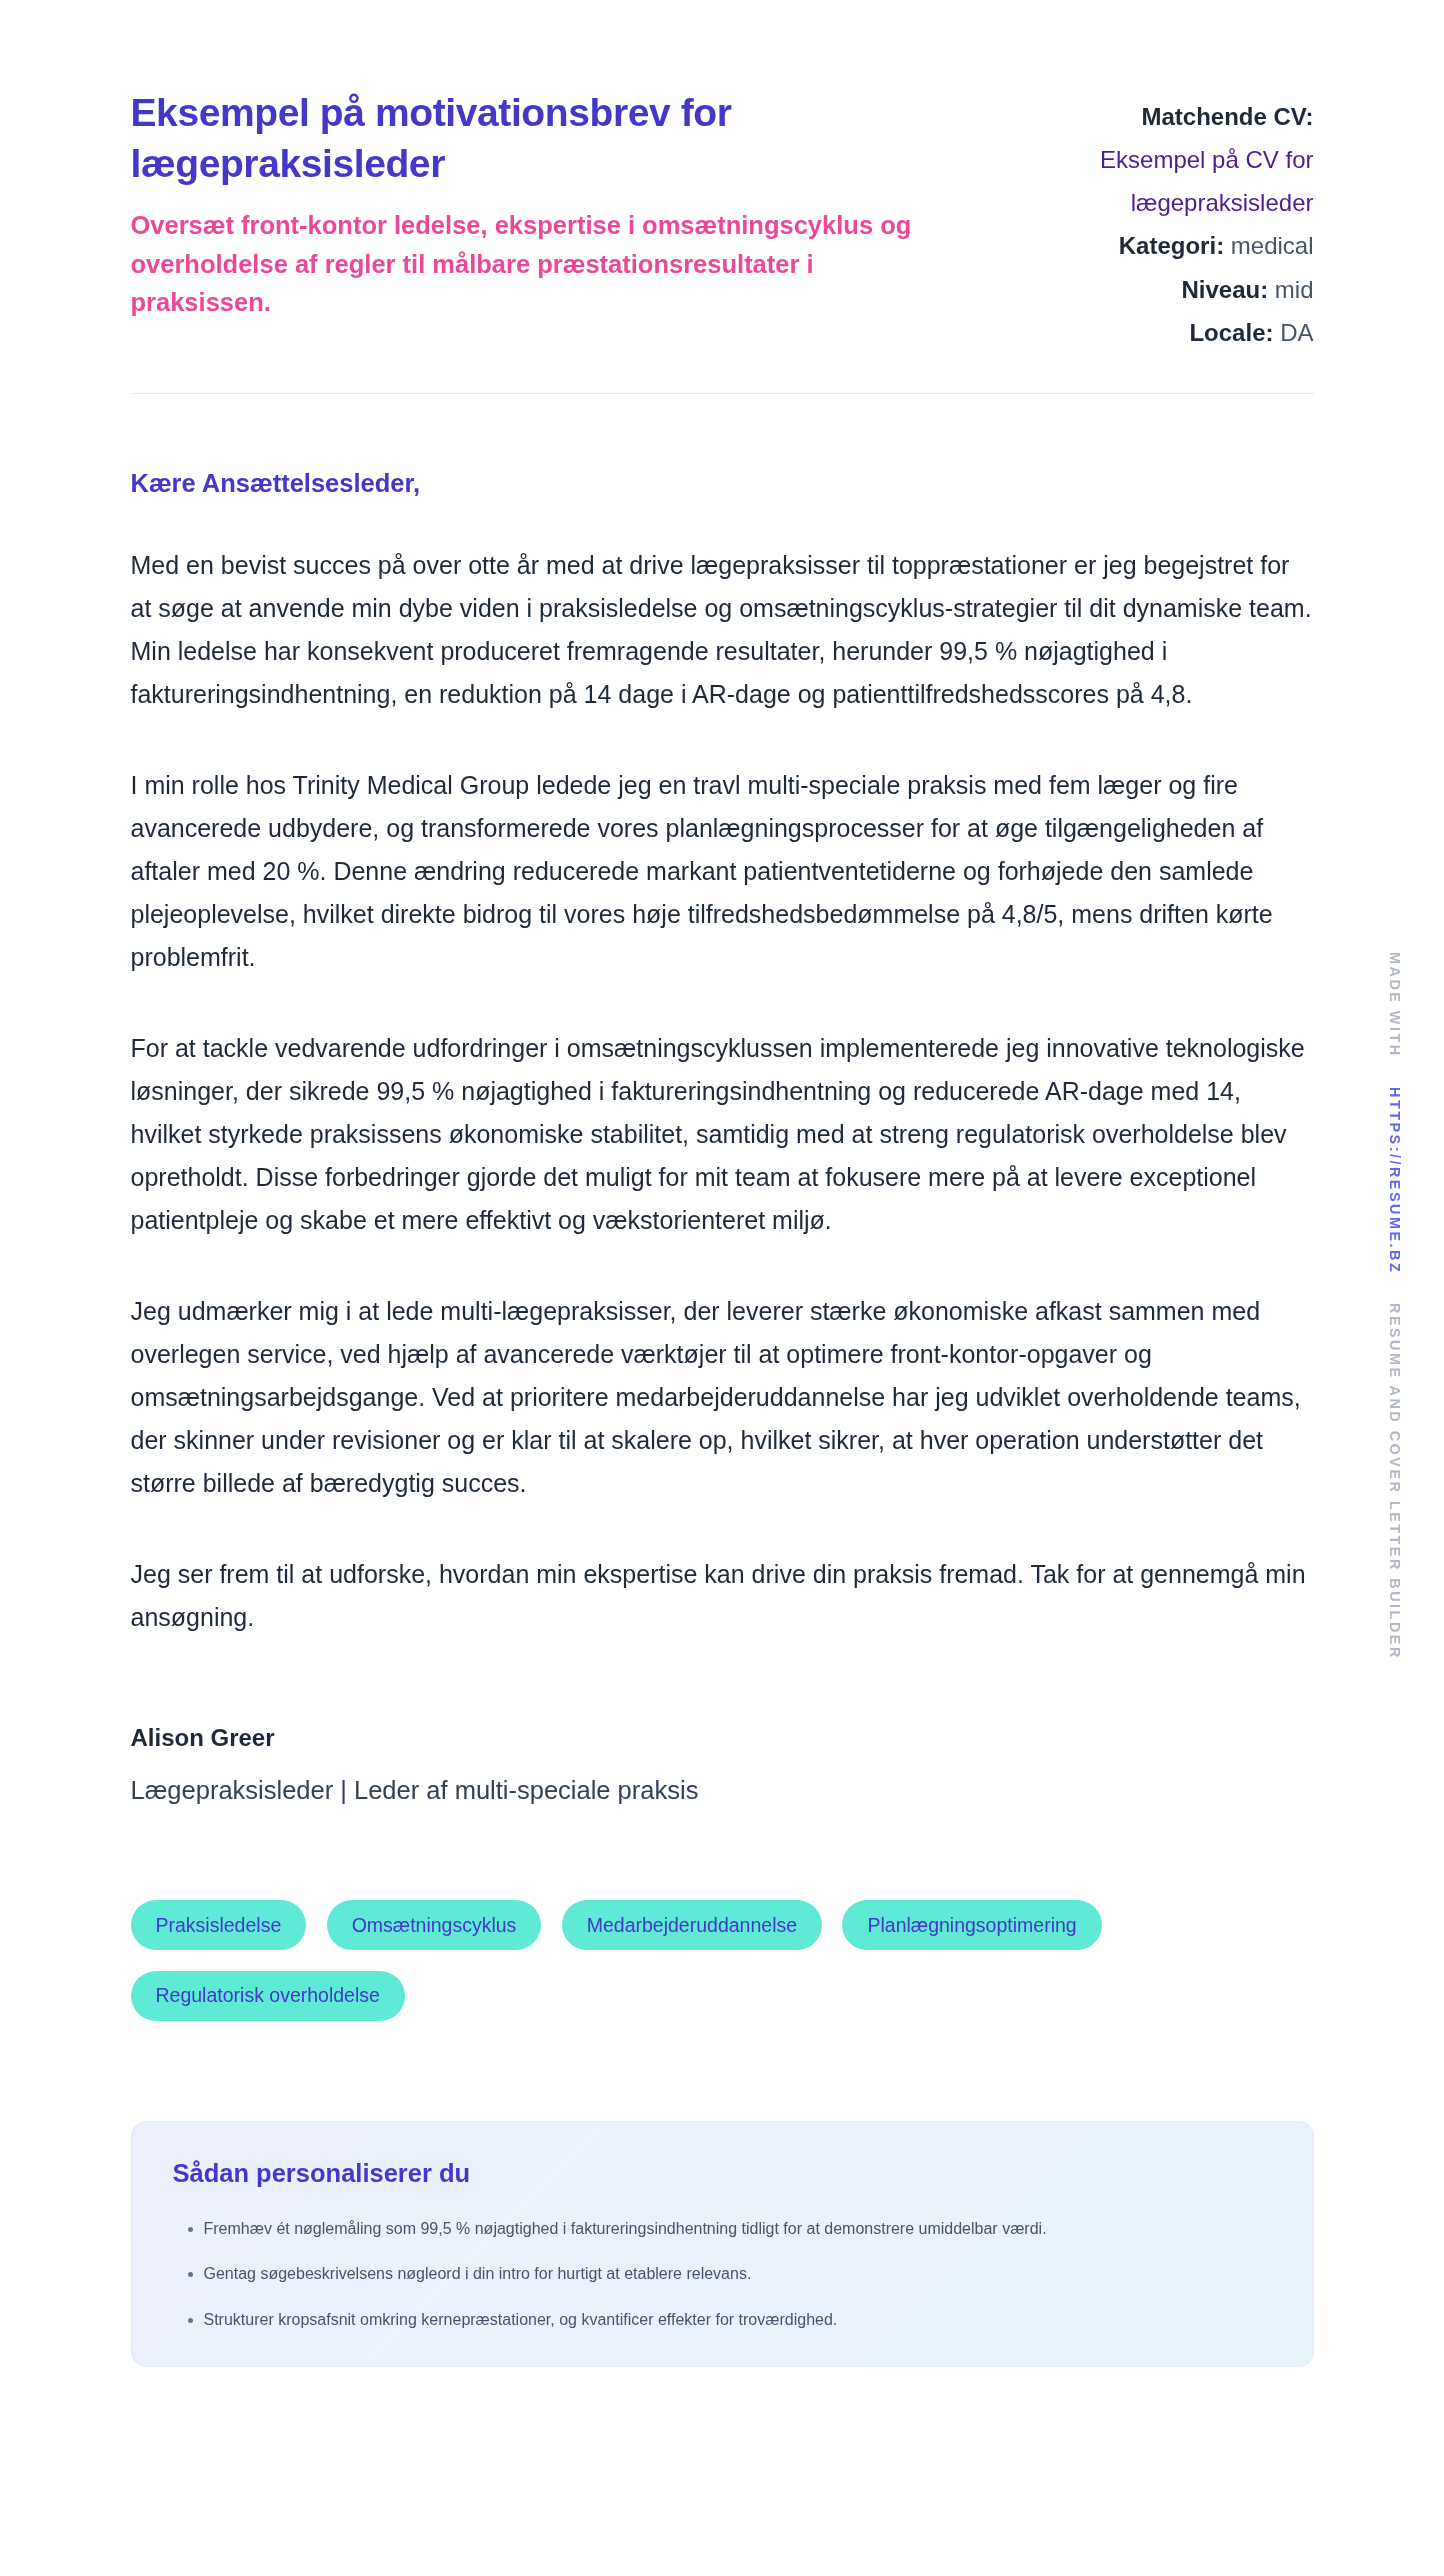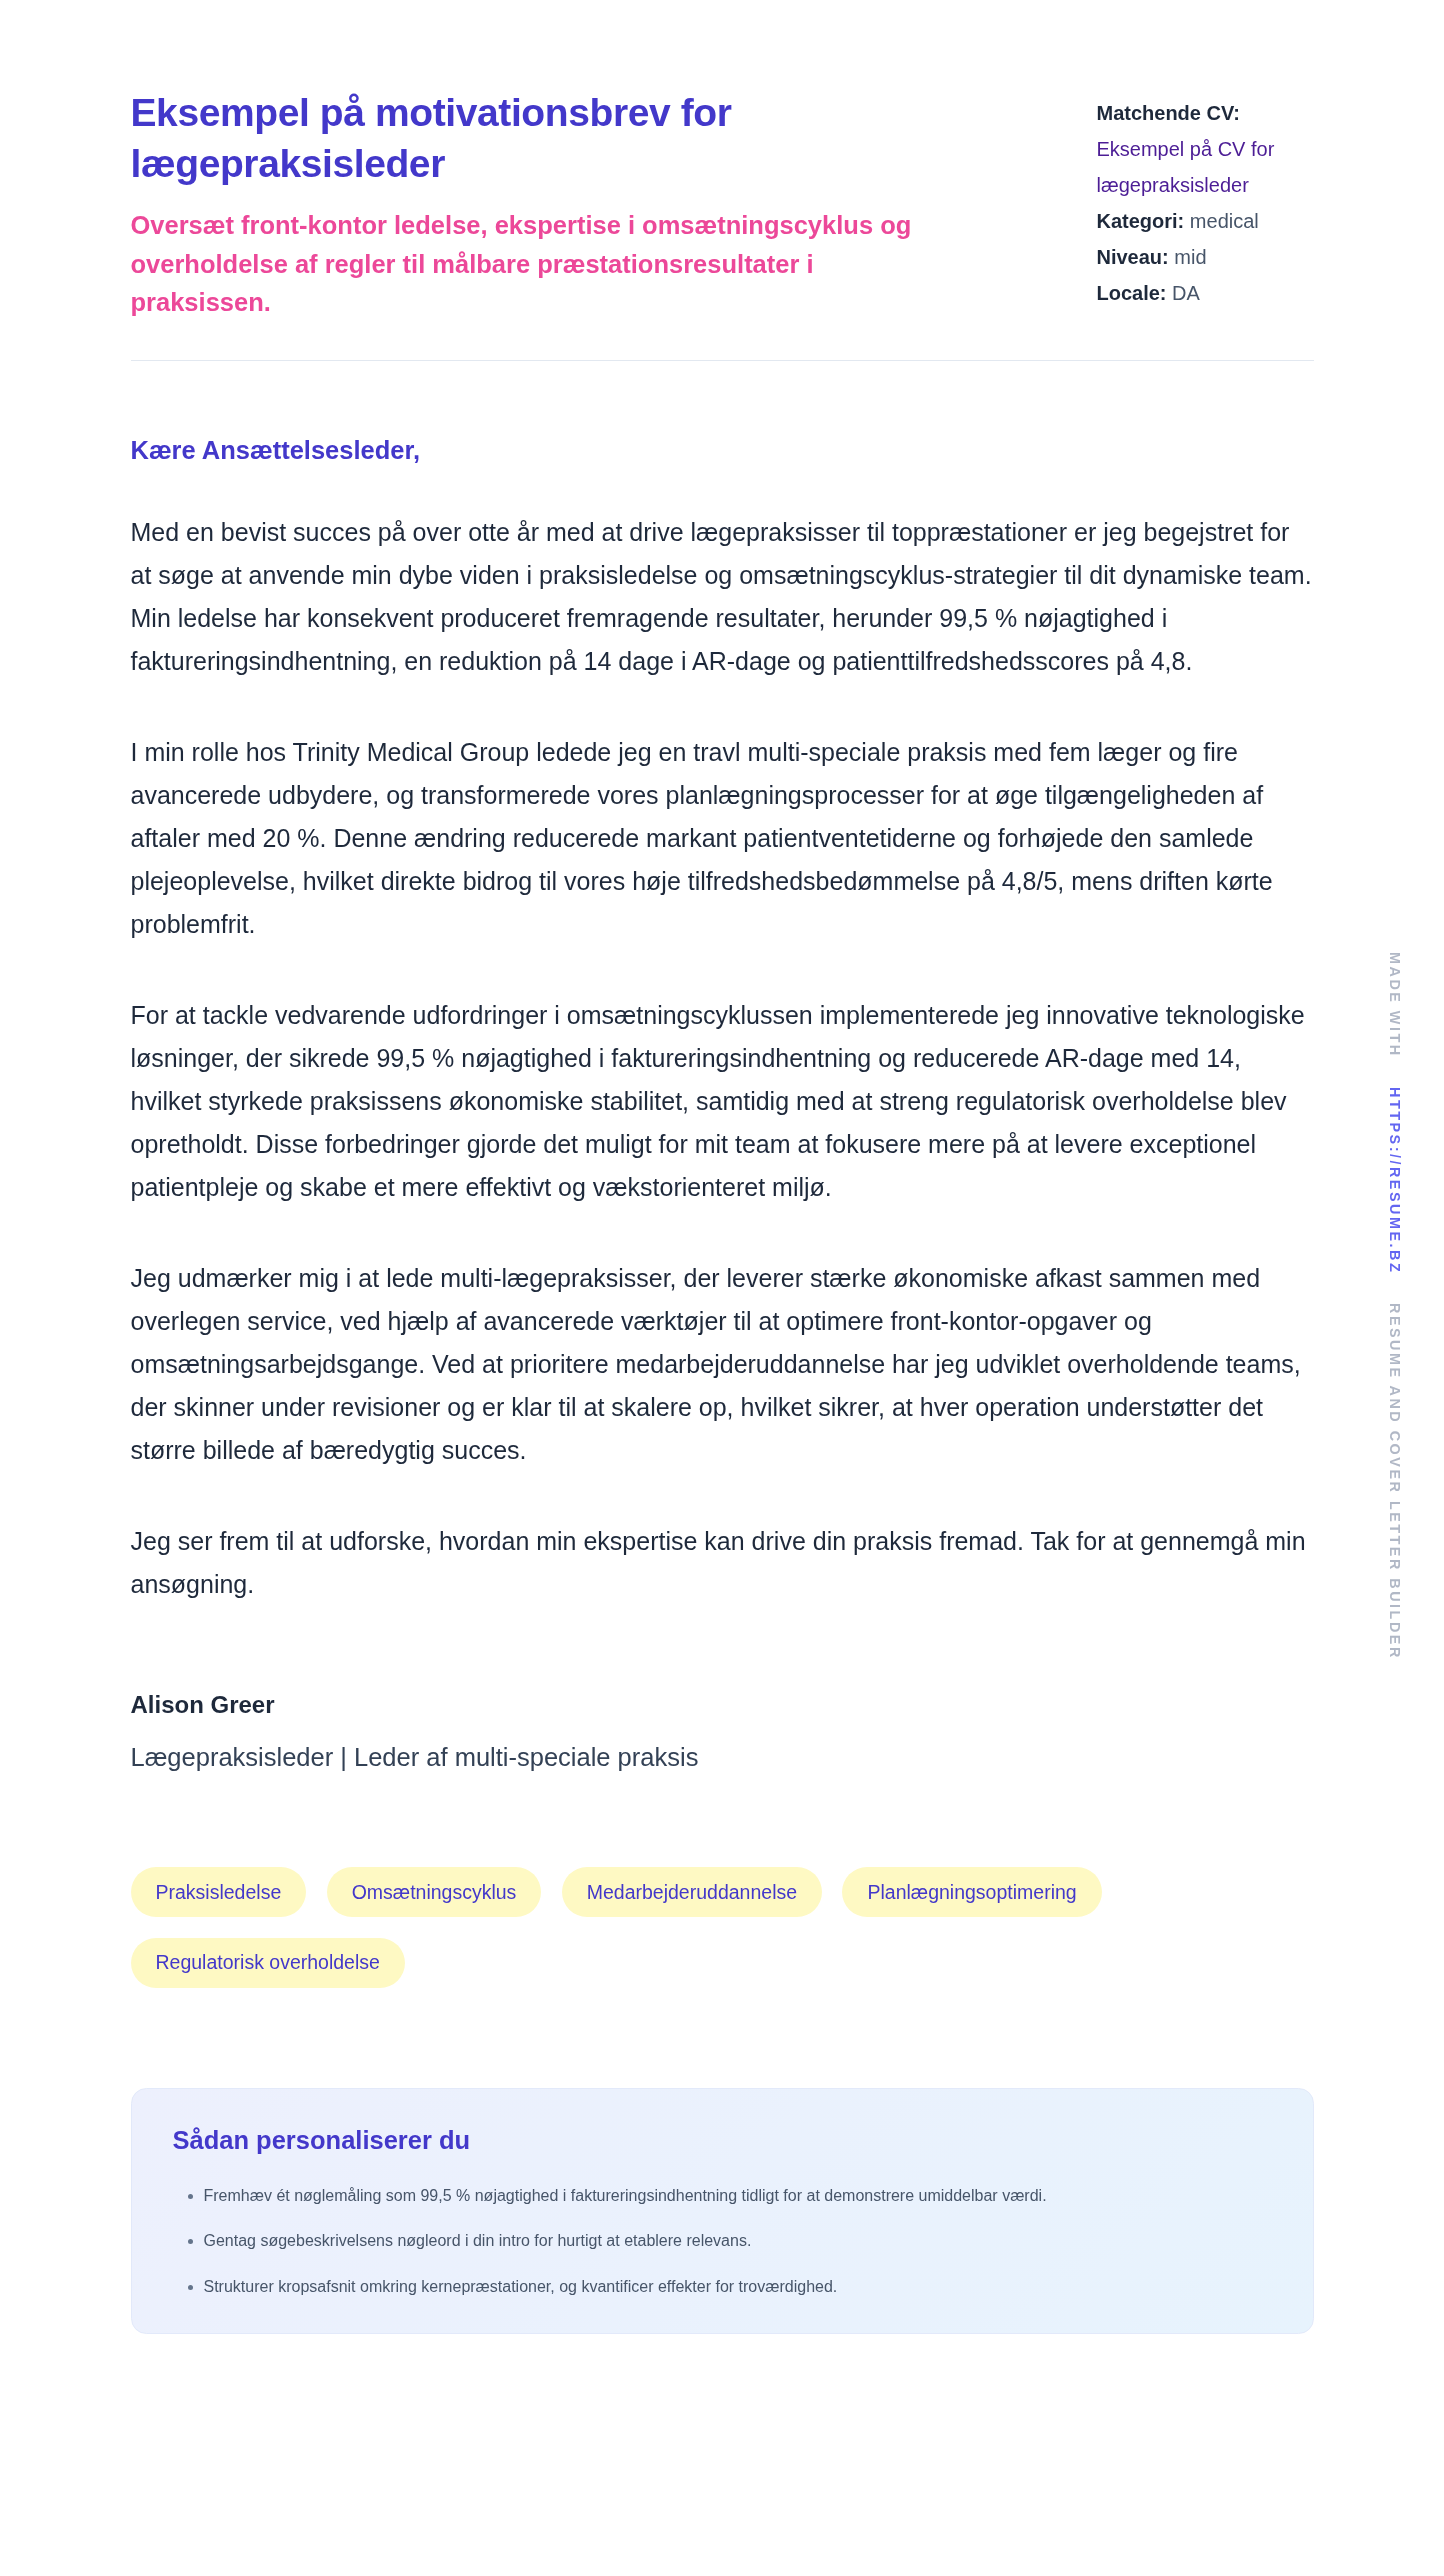--- a/index.html
+++ b/index.html
@@ -27,22 +27,22 @@
   .subtitle {
     margin: 17px 0 0;
     font-size: 25.5px;
     line-height: 1.5;
     font-weight: 600;
     color: #ec4899;
     max-width: 790px;
   }
   .meta {
     width: 217px;
-    text-align: left;
-    font-size: 20px;
+    text-align: right;
+    font-size: 24px;
     line-height: 1.8;
     color: #475569;
     padding-top: 6.8px;
     flex-shrink: 0;
   }
   .meta .meta-label { color: #1e293b; font-weight: 700; }
   .meta .meta-link { color: #4c1d95; text-decoration: none; cursor: pointer; }
 
   .divider { border: none; border-top: 0.8px solid #e2e8f0; margin: 39px 0 0; }
 
@@ -51,21 +51,21 @@
   .letter-body { margin-top: 46px; }
   .letter-body p { font-size: 25px; line-height: 43px; margin: 0 0 48px; color: #1e293b; }
   .letter-body p:last-child { margin-bottom: 0; }
 
   .sig-name { margin-top: 85px; font-size: 24px; font-weight: 700; color: #1e293b; }
   .sig-role { margin-top: 24px; font-size: 25.5px; color: #334155; }
 
   
   .tags { display: flex; flex-wrap: wrap; gap: 20.4px; margin-top: 95px; max-width: 1062px; }
   .tag {
-    background: #fef9c3;
+    background: #5eead4;
     color: #4338ca;
     font-size: 19.5px;
     font-weight: 500;
     padding: 13.6px 25px;
     border-radius: 849px;
     white-space: nowrap;
     cursor: pointer;
   }
 
   

